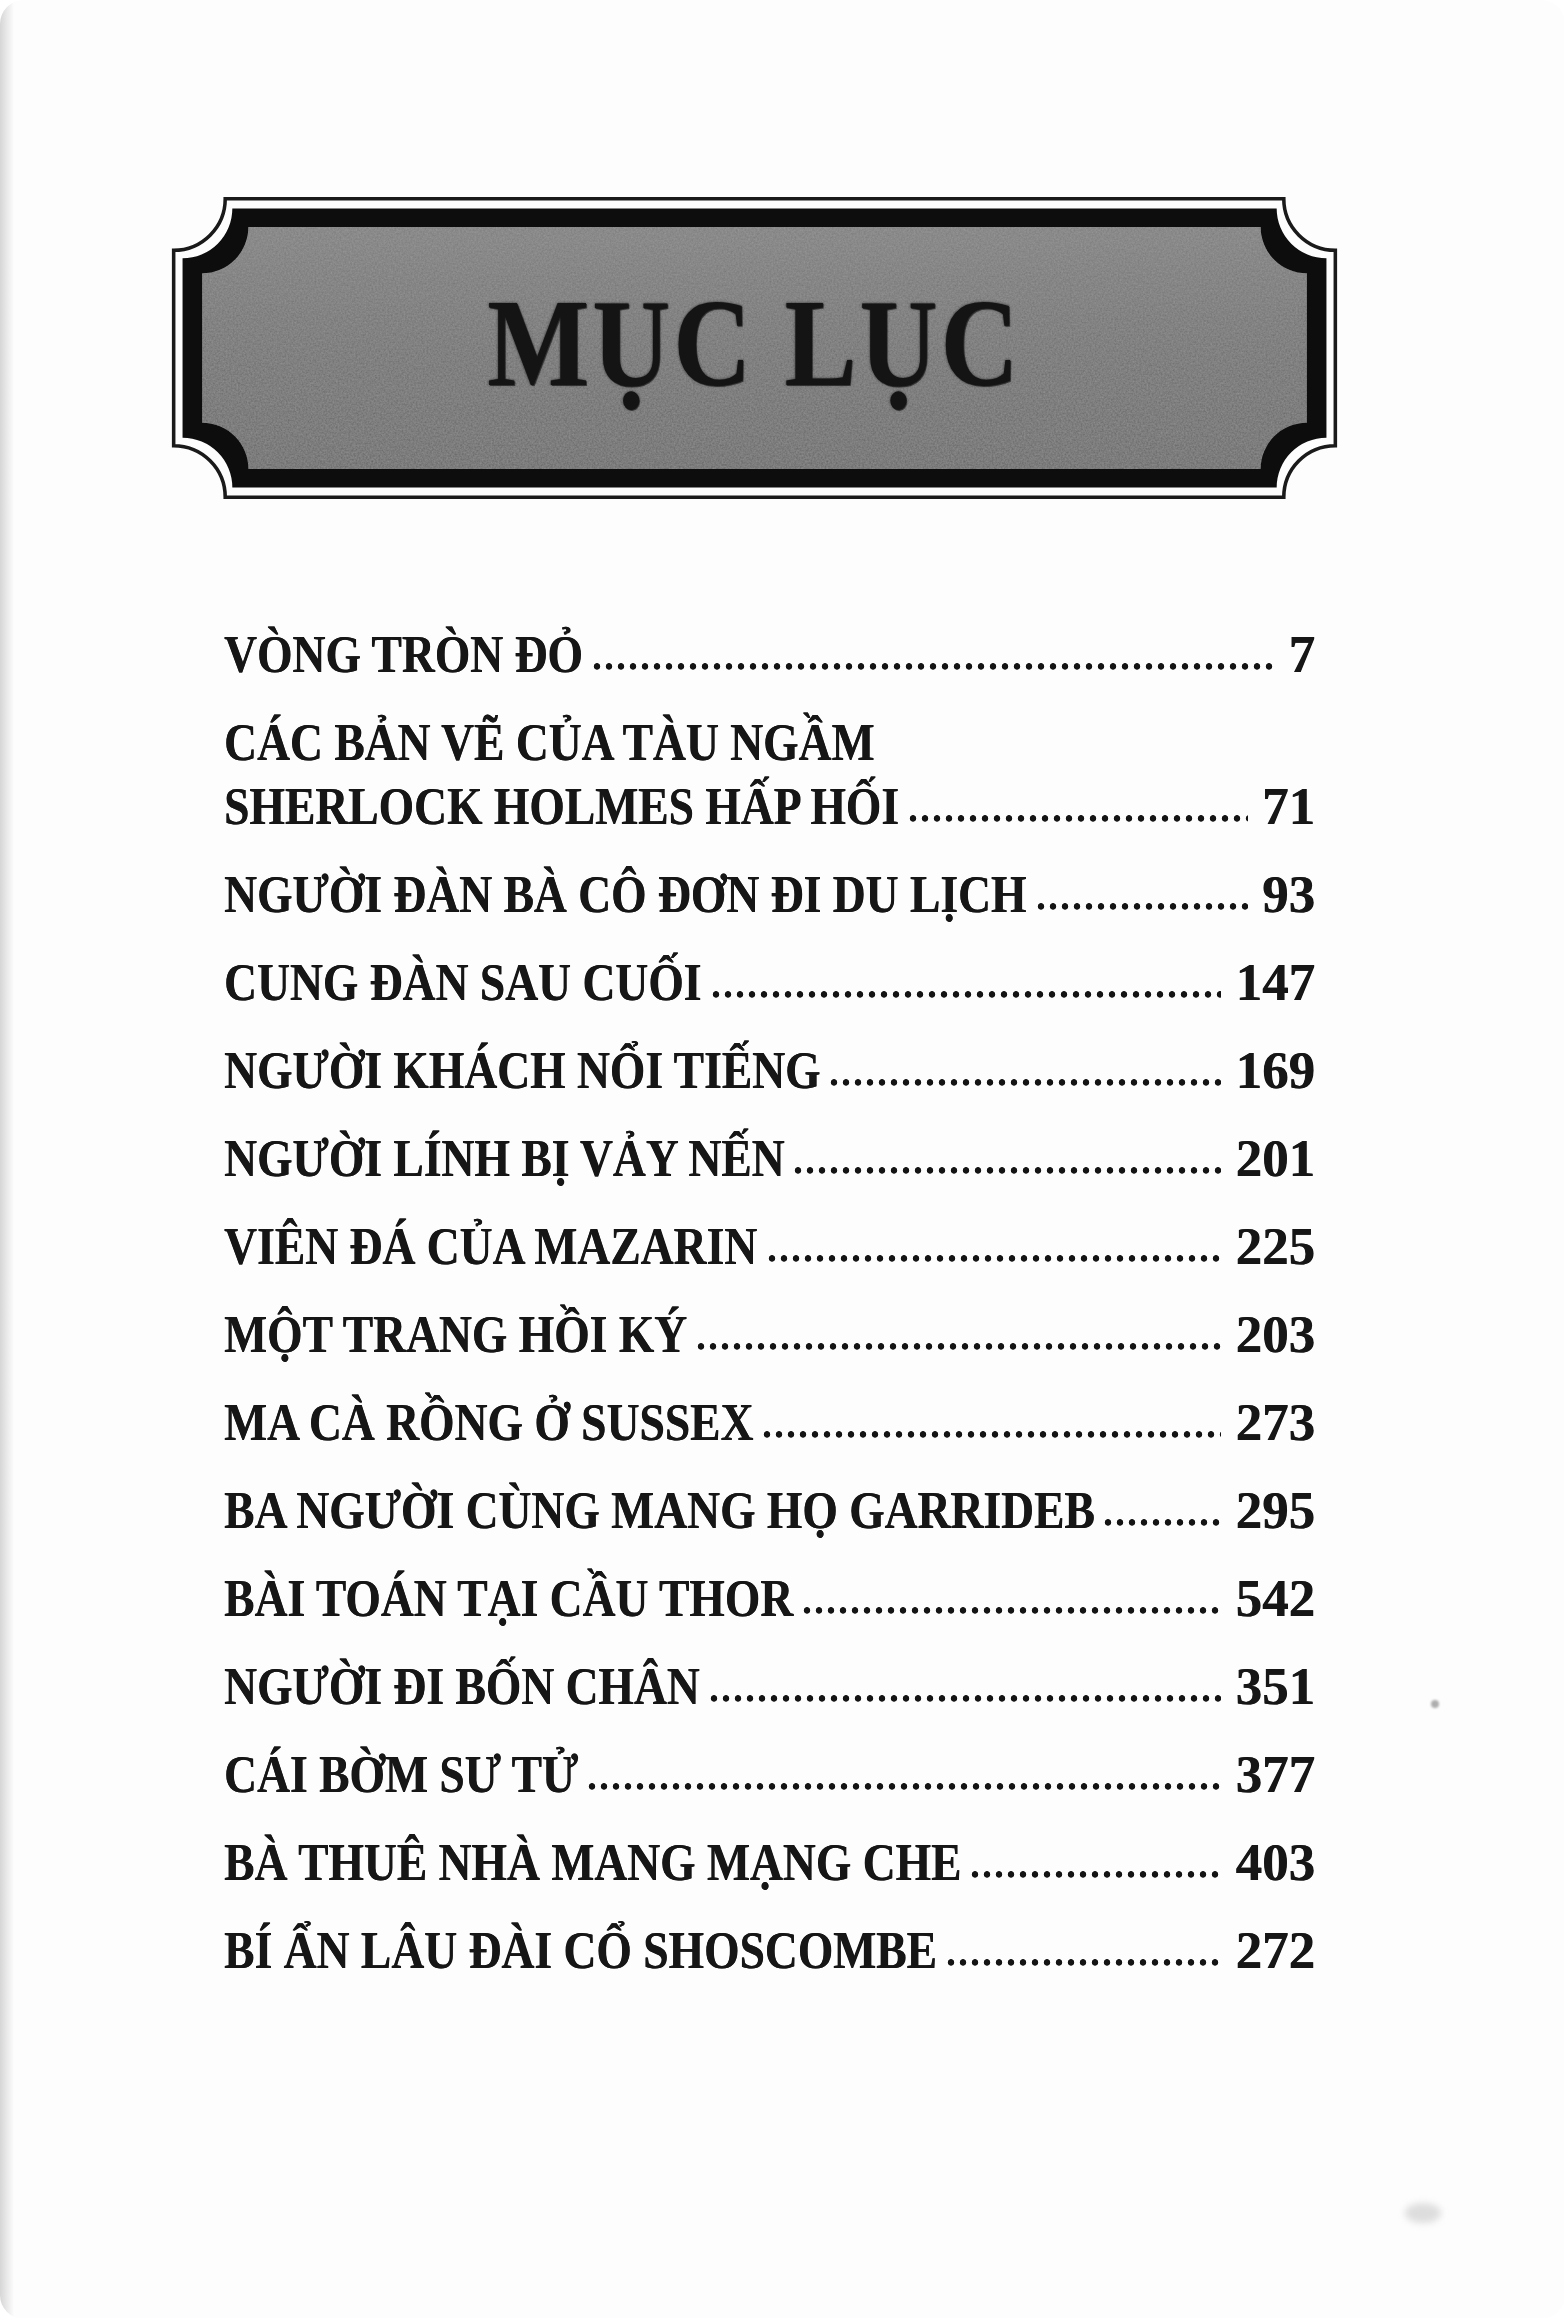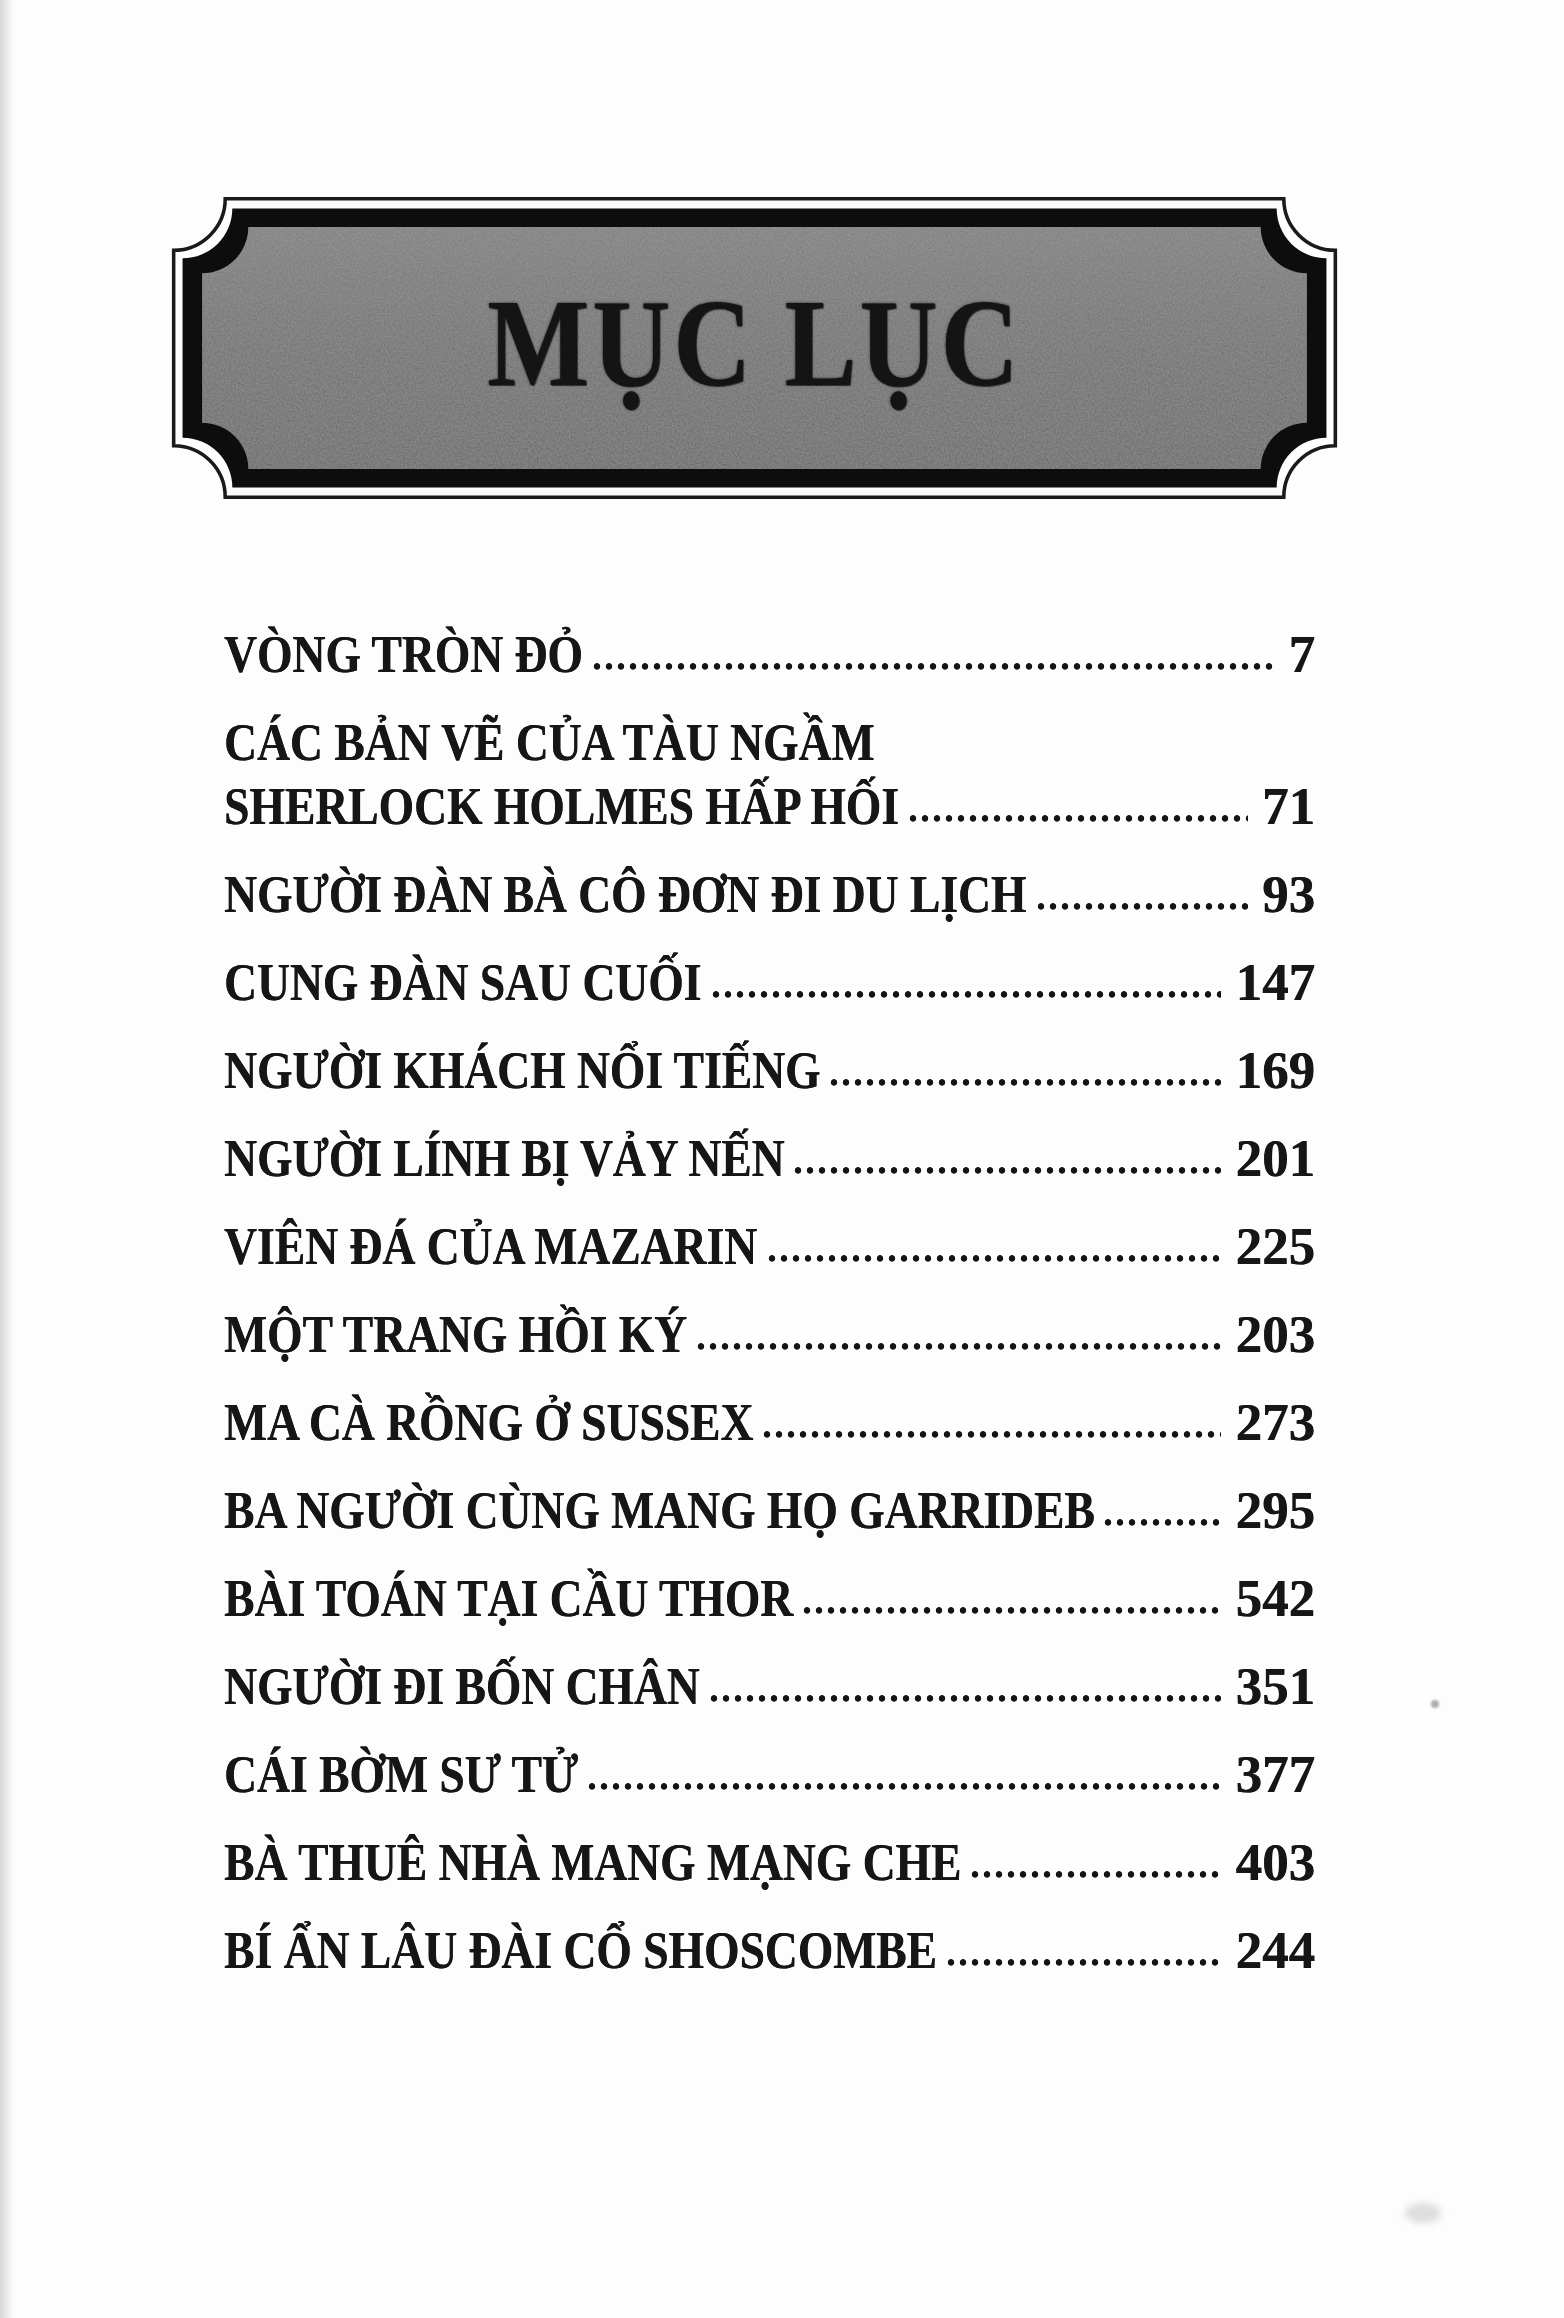--- a/index.html
+++ b/index.html
@@ -6,20 +6,21 @@
   body {
     width:1565px; height:2319px;
     background:#ffffff;
     font-family:"Liberation Serif", serif;
   }
   .page {
     position:relative;
     width:1565px; height:2319px;
     background:#fdfdfd;
     overflow:hidden;
+    border-radius:24px;
   }
   
   .left-edge {
     position:absolute; left:0; top:0; bottom:0; width:14.2px;
     background:linear-gradient(to right, rgba(150,150,150,0.38), rgba(150,150,150,0));
     pointer-events:none;
   }
   
   .banner {
     position:absolute; left:171px; top:196px;
@@ -203,21 +204,21 @@
 
   <div class="row">
     <span class="t" style="margin-right: -121px;">BÀ THUÊ NHÀ MANG MẠNG CHE</span>
     <span class="dots"></span>
     <span class="p">403</span>
   </div>
 
   <div class="row">
     <span class="t" style="margin-right: -117px;">BÍ ẨN LÂU ĐÀI CỔ SHOSCOMBE</span>
     <span class="dots"></span>
-    <span class="p">244</span>
+    <span class="p">272</span>
   </div>
 </div>
 
   <div class="speck1"></div>
   <div class="speck2"></div>
 
 </div>
 
 
 </body></html>

